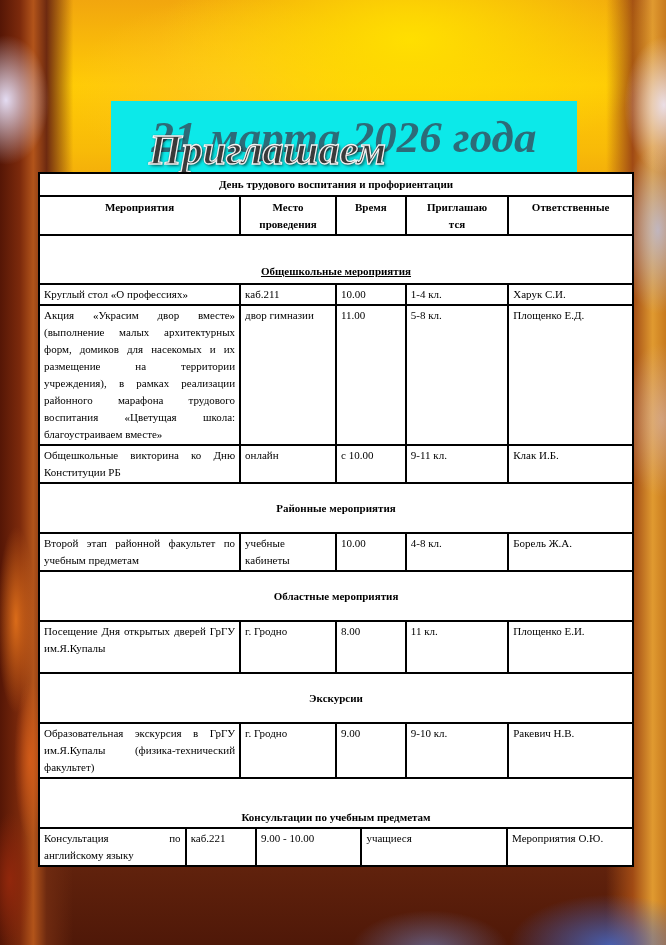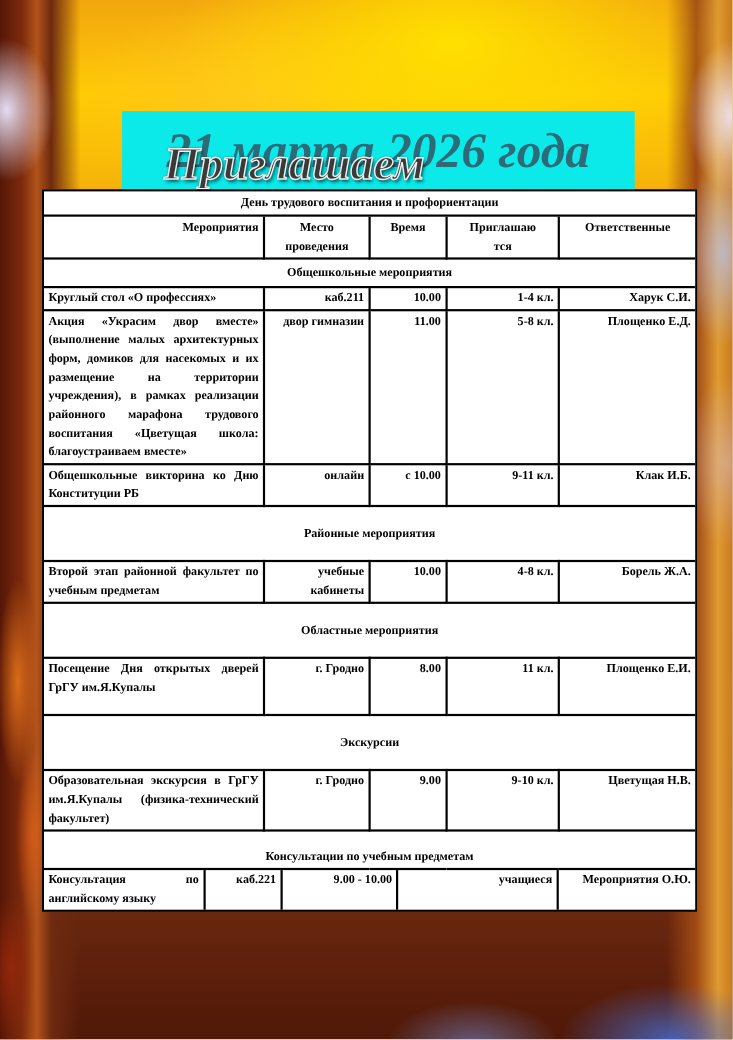--- a/index.html
+++ b/index.html
@@ -53,45 +53,45 @@
   .sched{
     position:absolute; left:38px; top:172px; width:596px;
     background:#fff; border:2px solid #000; box-sizing:border-box;
     color:#000; font-size:11px; line-height:17px;
   }
   .t-title{
     font-weight:bold; text-align:center; padding:2px 4px;
     border-bottom:2px solid #000;
   }
   table{border-collapse:collapse; width:100%; table-layout:fixed;}
-  td,th{border:2px solid #000; padding:1px 4px; vertical-align:top; font-weight:bold;}
+  td,th{border:2px solid #000; padding:1px 4px; vertical-align:top; font-weight:normal;}
   
-  td:first-child, th:first-child{border-left:0;text-align:right;}
+  td:first-child, th:first-child{border-left:0;}
   td:last-child,  th:last-child{border-right:0;}
   tr:first-child th, tr:first-child td{border-top:0;}
   .cons tr:first-child td{border-top:0;}
   .cons tr:last-child td{border-bottom:0;}
 
   th{
     font-weight:bold; text-align:center; white-space:pre-line;
     height:30px; padding-top:2px;
   }
   .main .c1{width:33.8%}.main .c2{width:16.2%}.main .c3{width:11.8%}
   .main .c4{width:17.3%}.main .c5{width:20.9%}
   .cons .c1{width:24.6%}.cons .c2{width:11.9%}.cons .c3{width:17.8%}
   .cons .c4{width:24.6%}.cons .c5{width:21.1%}
 
   td.band{font-weight:bold; text-align:center;}
-  tr.band-first td{padding:4px 4px 3px;}
+  tr.band-first td{padding:27px 4px 3px;text-decoration:underline;}
   tr.band-mid td{height:46px; vertical-align:middle;}
-  tr.band-last td{padding:15px 4px 1px;}
+  tr.band-last td{padding:30px 4px 1px;}
   tr.tall td{height:48px;}
 
   td.event{text-align:justify;}
-  td.center{text-align:right;}
+  td.center{text-align:left;}
 </style>
 </head>
 <body>
 
 <div id="page">
 
   <div class="date-banner" style="background: rgb(12, 233, 233);">
     <span style="color: rgb(45, 107, 120);">21 марта 2026 года</span>
   </div>
 
@@ -163,21 +163,21 @@
             <td class="center">Площенко Е.И.</td>
           </tr>
           <tr class="band-mid">
             <td colspan="5" class="band">Экскурсии</td>
           </tr>
           <tr class="tall">
             <td class="event">Образовательная экскурсия в ГрГУ им.Я.Купалы (физика-технический факультет)</td>
             <td class="center">г. Гродно</td>
             <td class="center">9.00</td>
             <td class="center">9-10 кл.</td>
-            <td class="center">Цветущая Н.В.</td>
+            <td class="center">Ракевич Н.В.</td>
           </tr>
           <tr class="band-last">
             <td colspan="5" class="band">Консультации по учебным предметам</td>
           </tr>
         </tbody>
     </table>
 
     <table class="cons">
       <colgroup>
         <col class="c1">

